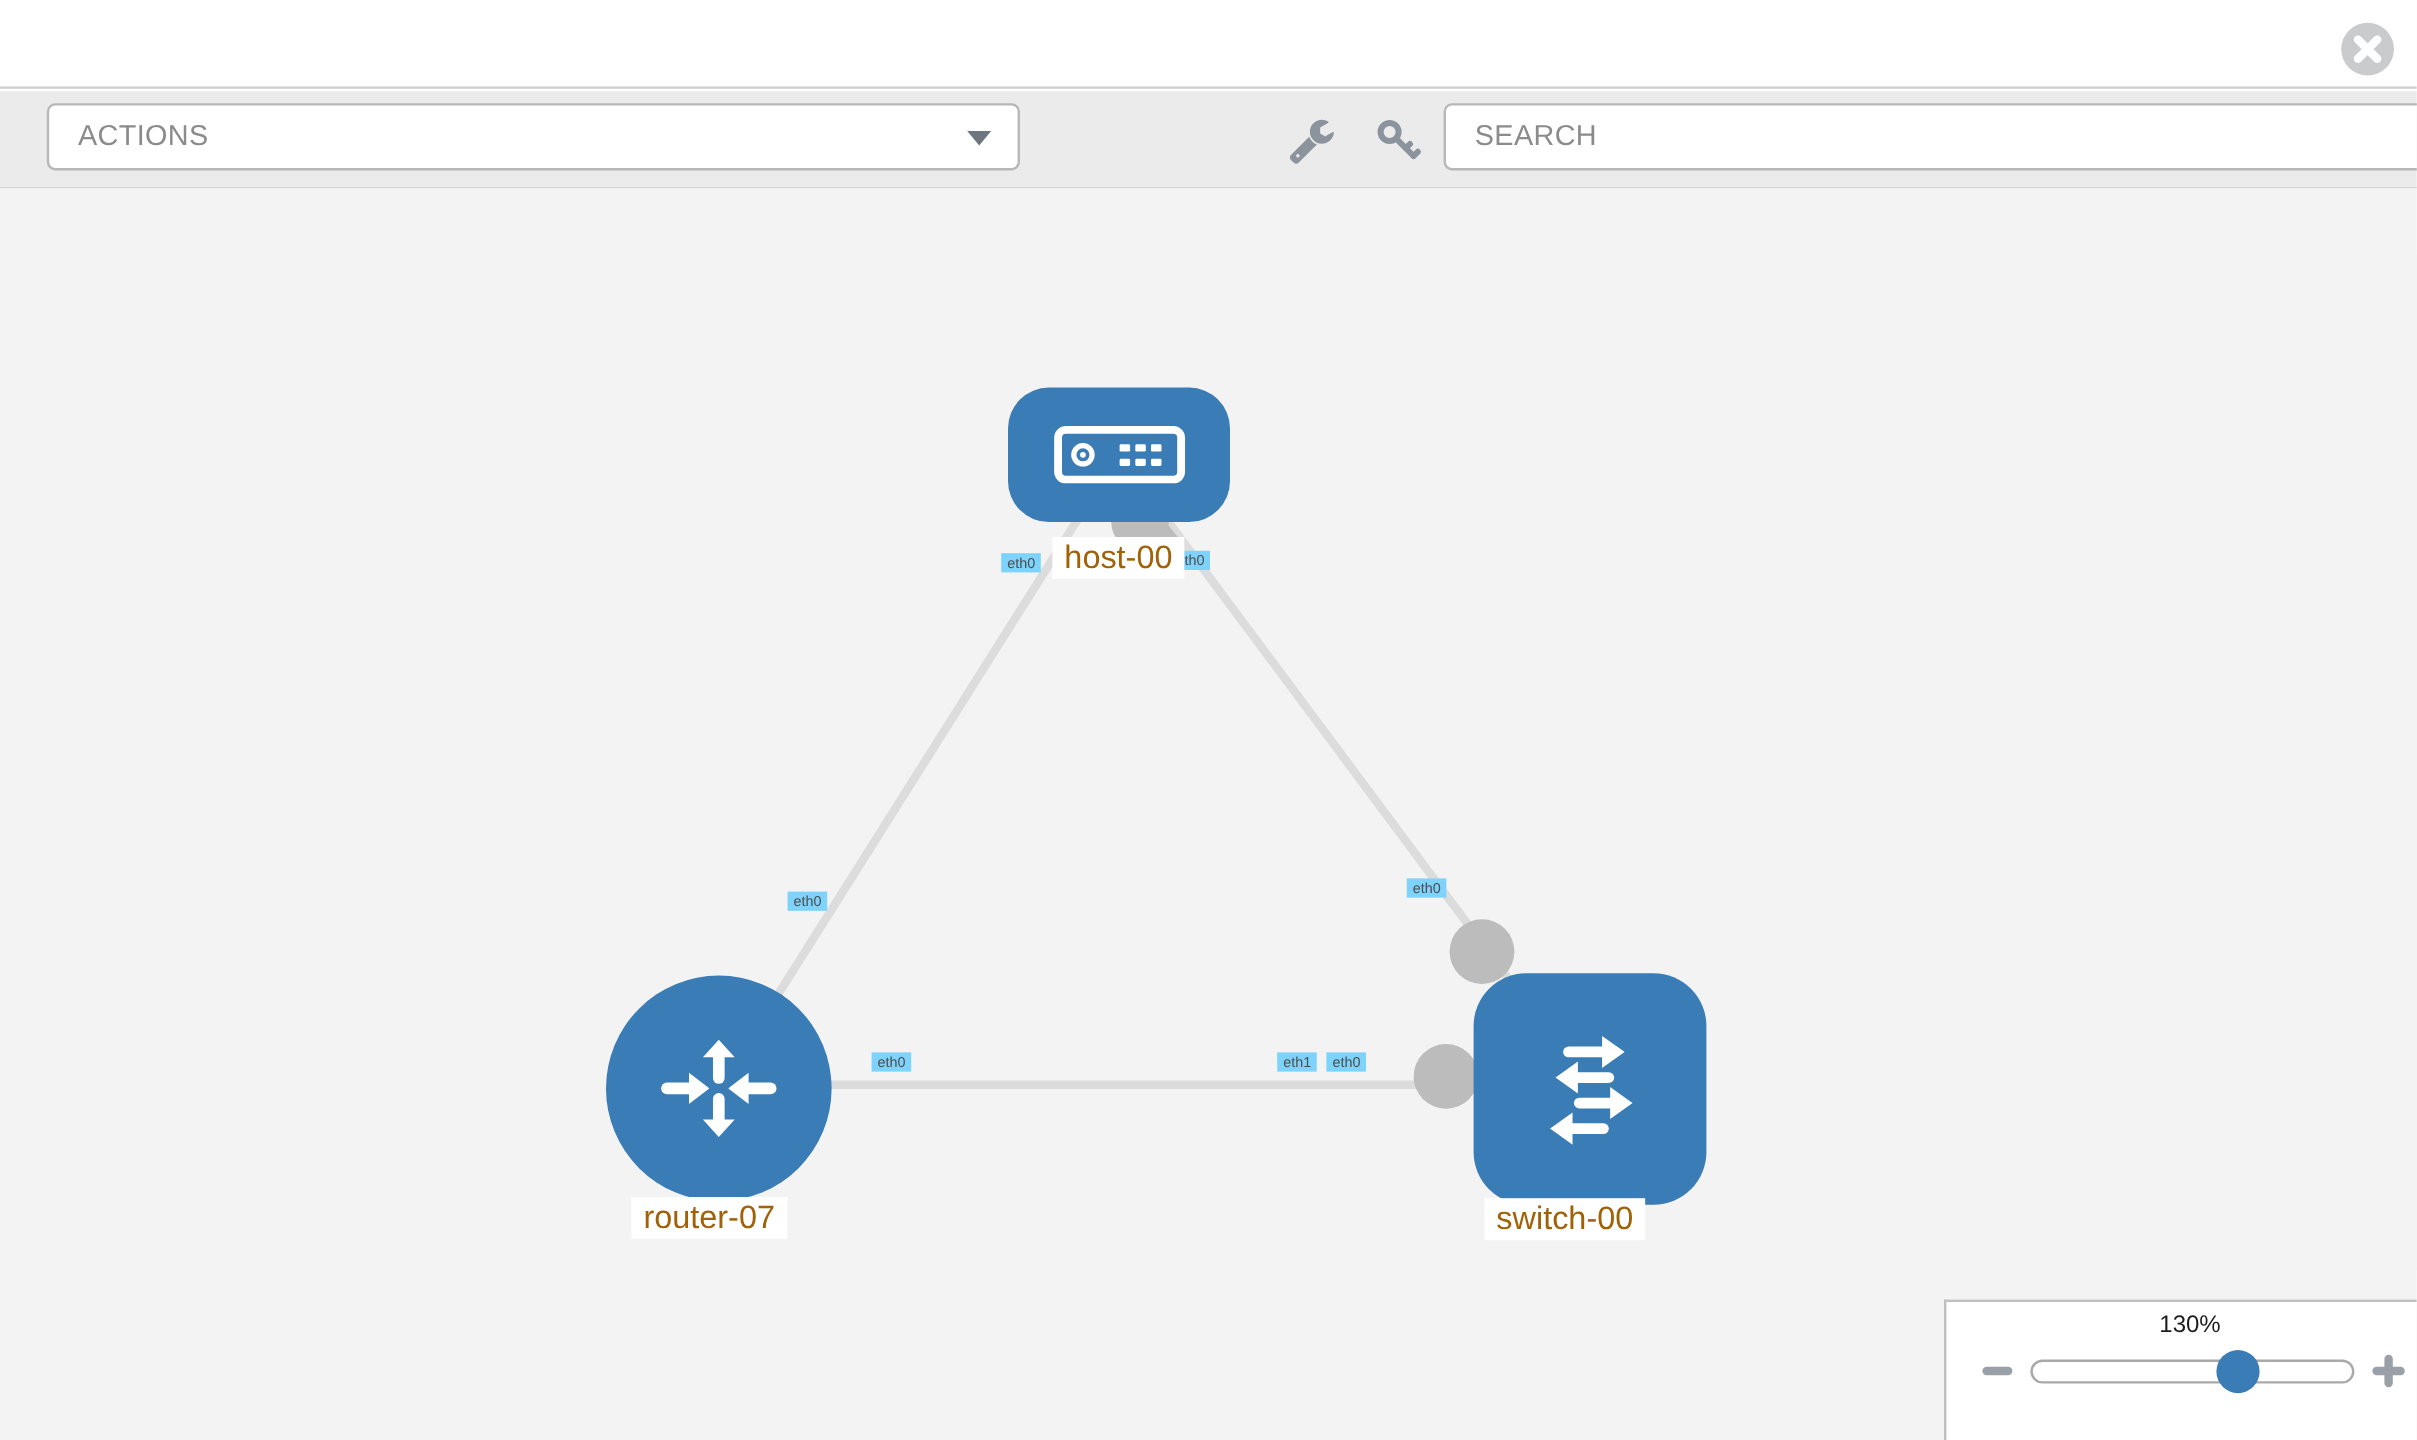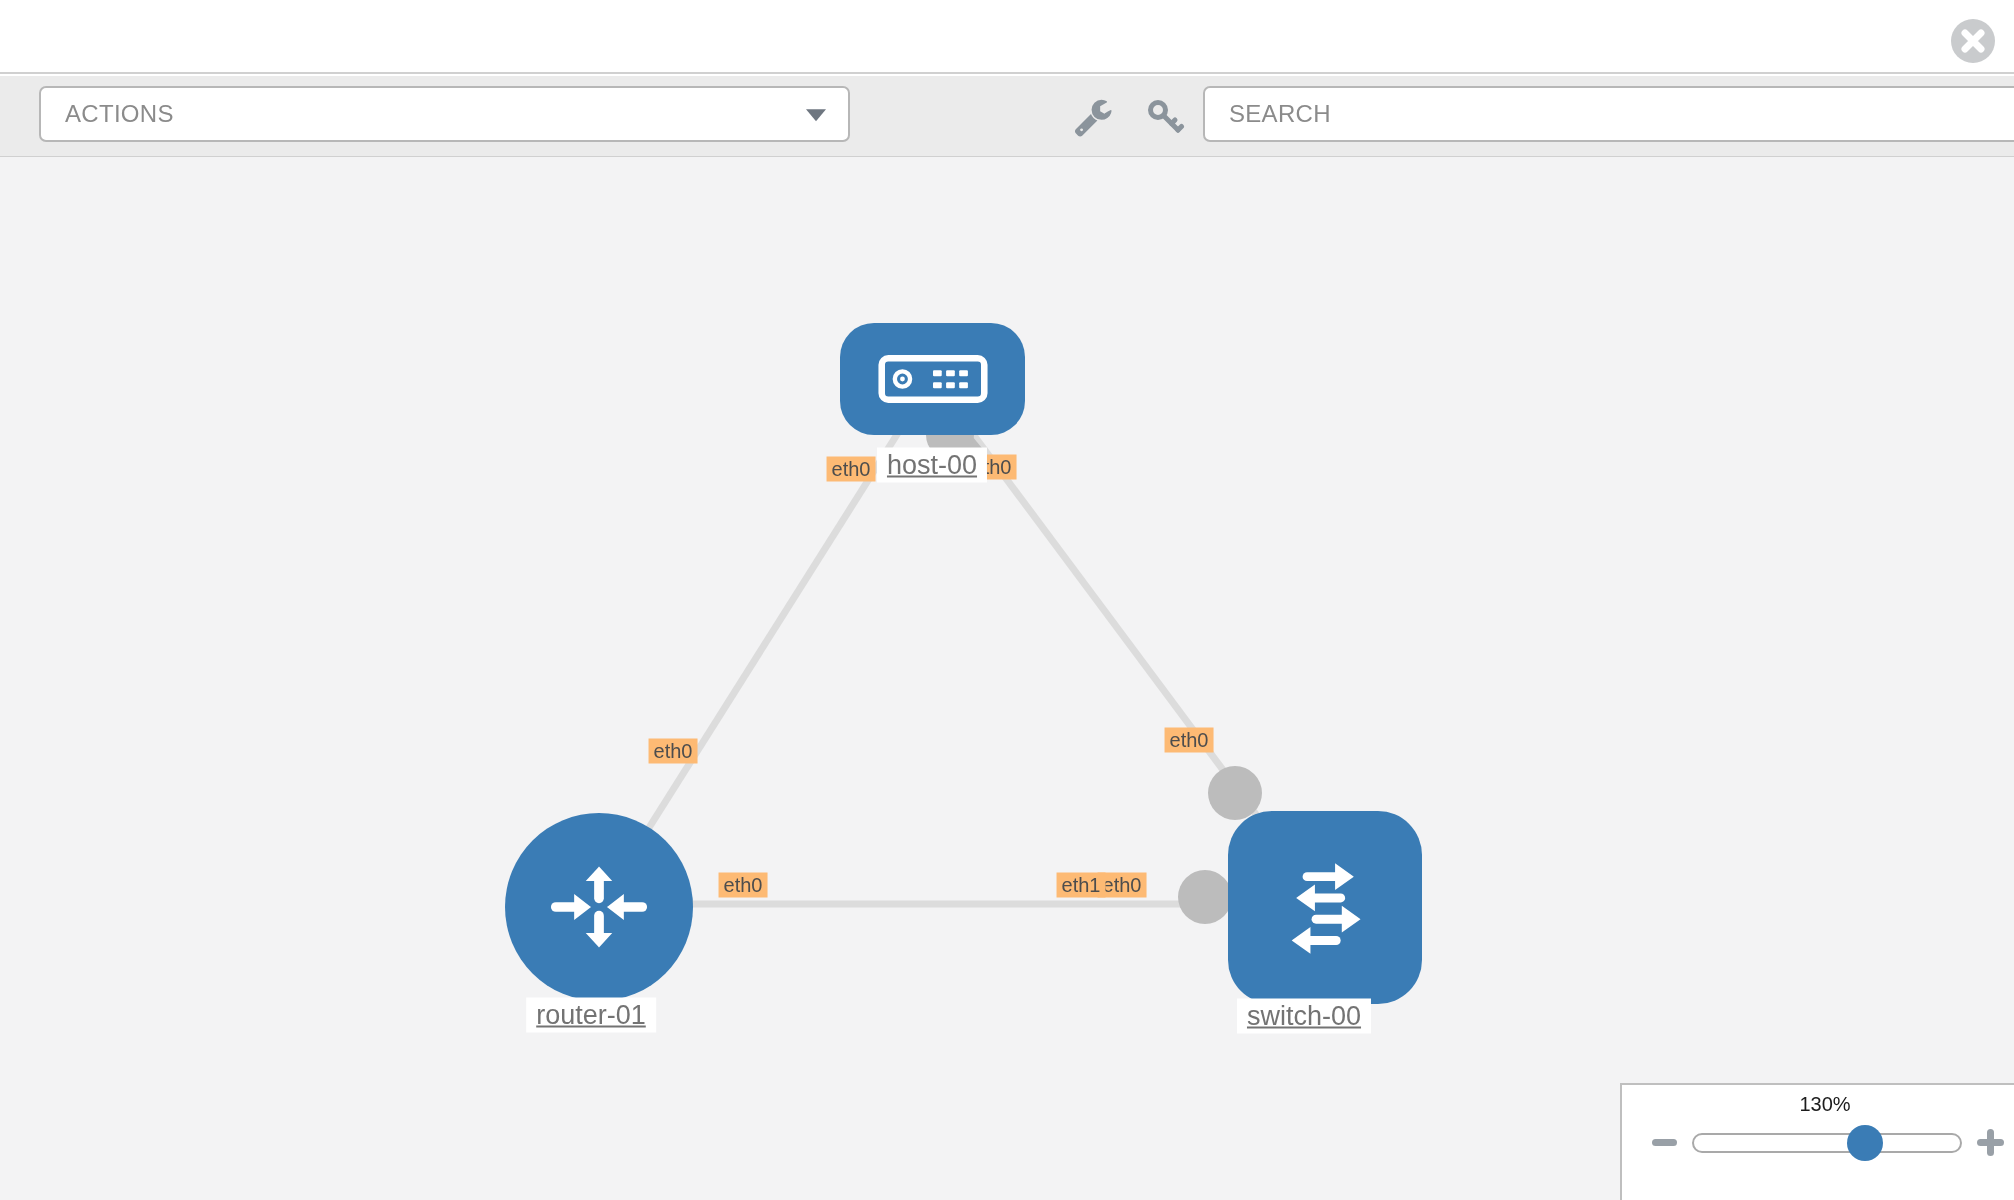--- a/index.html
+++ b/index.html
@@ -36,24 +36,24 @@
   .key{left:1145px;}
 
   
   .canvas{position:absolute;left:0;top:157px;width:2014px;height:1043px;background:var(--canvas-bg);}
   .links-svg{position:absolute;left:0;top:0;}
   .node{position:absolute;background:var(--node-blue);display:flex;align-items:center;justify-content:center;cursor:pointer;}
   .node svg{color:#fff;}
   .node-host{left:840px;top:166px;width:185px;height:112px;border-radius:34px;}
   .node-router{left:505px;top:656px;width:188px;height:188px;border-radius:50%;}
   .node-switch{left:1228px;top:654px;width:194px;height:193px;border-radius:44px;}
-  .node-label{position:absolute;transform:translate(-50%,-50%);background:#fff;color:#737373;
-              font-size:27px;padding:2px 10px;white-space:nowrap;z-index:5;text-decoration:underline;}
-  .iface-label{position:absolute;transform:translate(-50%,-50%);background:#fdba74;color:var(--label-text);
-               font-size:20px;padding:1px 5px;white-space:nowrap;z-index:4;}
+  .node-label{position:absolute;transform:translate(-50%,-50%);background:#fff;color:#a16207;
+              font-size:27px;padding:2px 10px;white-space:nowrap;z-index:5;}
+  .iface-label{position:absolute;transform:translate(-50%,-50%);background:#7dd3fc;color:var(--label-text);
+               font-size:12px;padding:1px 5px;white-space:nowrap;z-index:4;}
   .iface-label.behind{z-index:3;}
   .iface-label.front{z-index:4;}
 
   
   .zoom-panel{position:absolute;left:1620px;top:1083px;width:394px;height:141px;background:#fff;
               border-left:2px solid #bfbfbf;border-top:2px solid #bfbfbf;}
   .zoom-level{position:absolute;left:203px;top:8px;transform:translateX(-50%);
               font-size:20px;color:#1c1c1c;}
   .zoom-minus{position:absolute;left:30px;top:54px;width:25px;height:7px;border-radius:4px;
               background:var(--slider-control-gray);cursor:pointer;}
@@ -159,21 +159,21 @@
           <path d="M26 41 L40 31 L40 51 Z" stroke-width="2"></path>
         <path d="M42 60 L68 60"></path>
           <path d="M80 60 L66 50 L66 70 Z" stroke-width="2"></path>
         <path d="M60 79 L34 79"></path>
           <path d="M22 79 L36 69 L36 89 Z" stroke-width="2"></path>
       </g>
     </svg>
   </div>
 
   <div class="node-label" style="left:932px;top:308px;">host-00</div>
-  <div class="node-label" style="left:591px;top:858px;">router-01</div>
+  <div class="node-label" style="left:591px;top:858px;">router-07</div>
   <div class="node-label" style="left:1304px;top:859px;">switch-00</div>
 
   <div class="iface-label behind" style="left:851px;top:312px;">eth0</div>
   <div class="iface-label behind" style="left:992px;top:310px;">eth0</div>
   <div class="iface-label" style="left:673px;top:594px;">eth0</div>
   <div class="iface-label" style="left:1189px;top:583px;">eth0</div>
   <div class="iface-label" style="left:743px;top:728px;">eth0</div>
   <div class="iface-label behind" style="left:1122px;top:728px;">eth0</div>
   <div class="iface-label front" style="left:1081px;top:728px;">eth1</div>
 </div>

